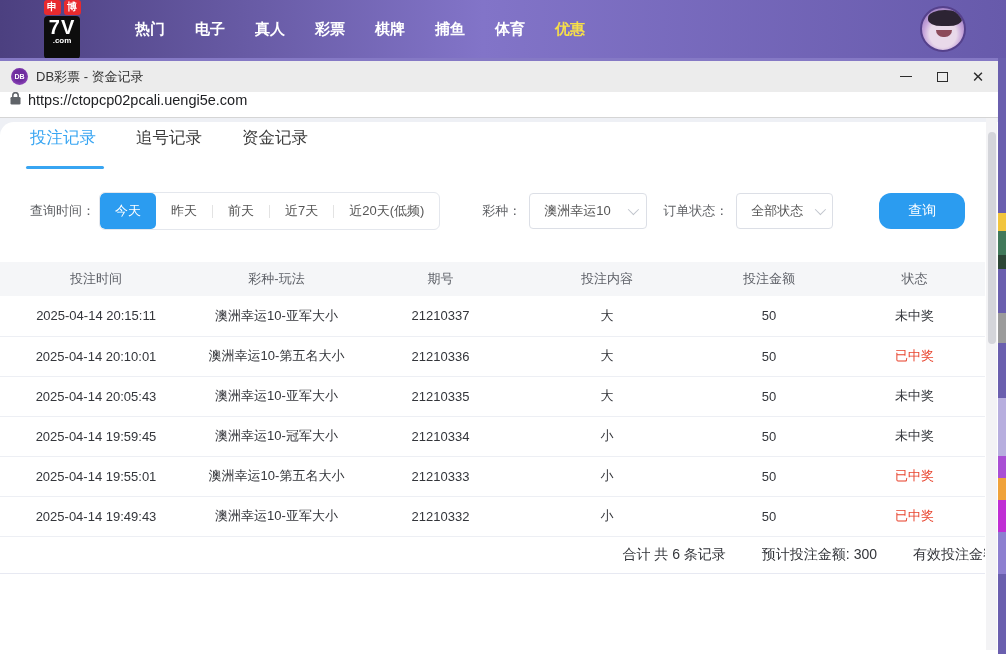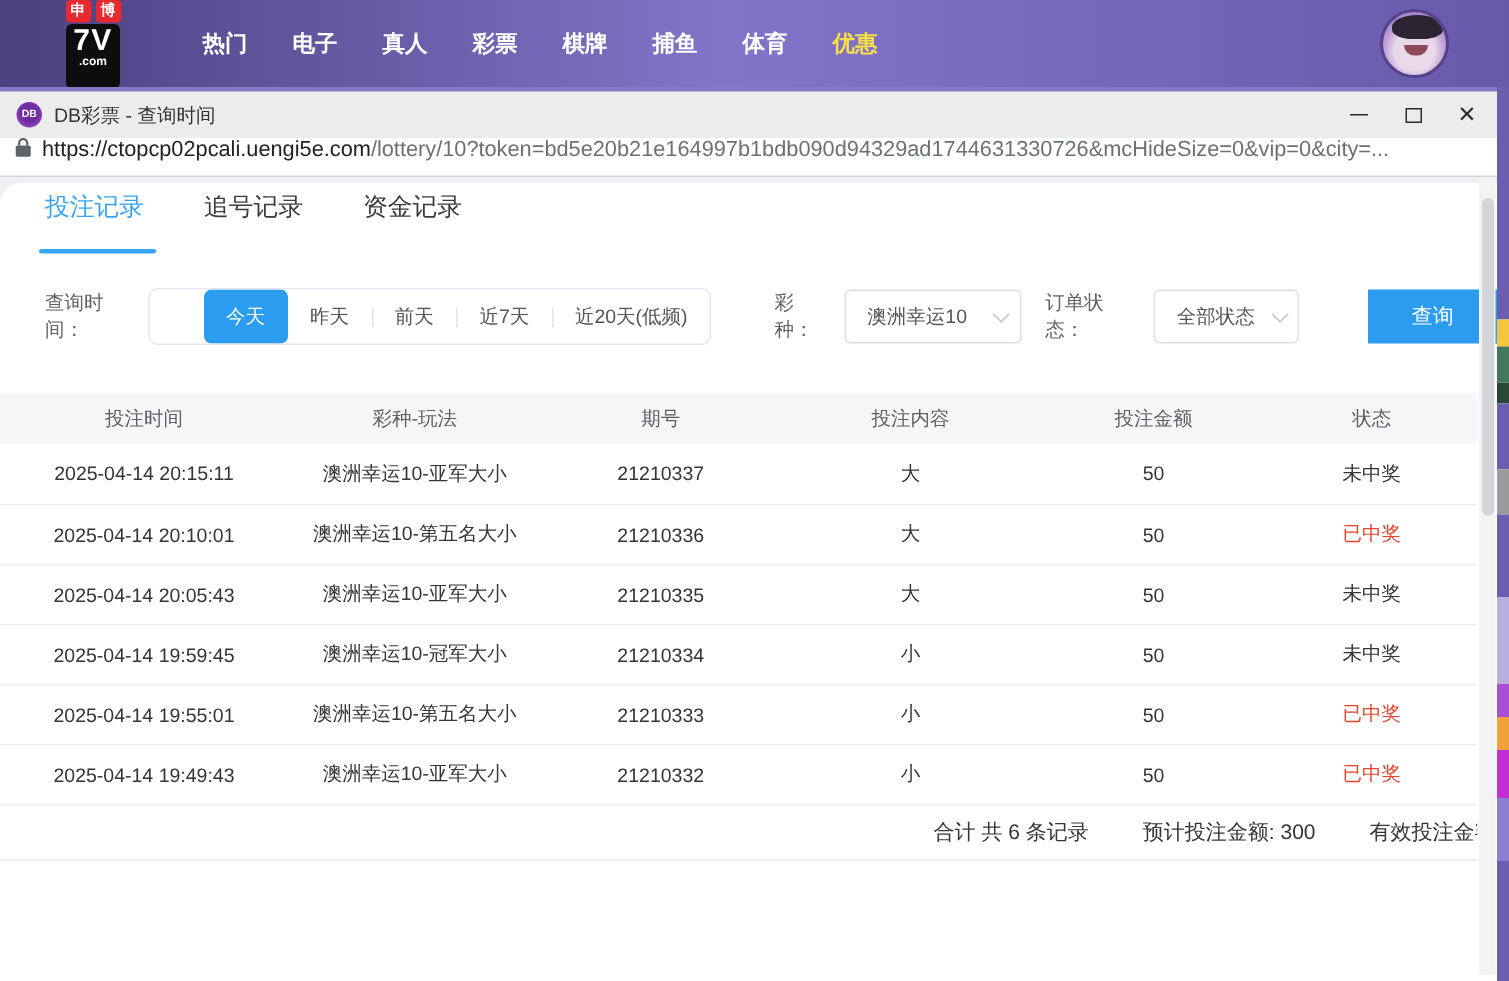--- a/index.html
+++ b/index.html
@@ -54,34 +54,34 @@
 
   .tabs { position:absolute; left:30px; top:9px; display:flex; }
   .tab { font-size:16.5px; color:#3b3b3b; margin-right:40px; padding-bottom:12px; position:relative; cursor:pointer; }
   .tab.active { color:#38a5f2; }
   .tab.active::after { content:""; position:absolute; left:-4px; right:-8px; bottom:-8px; height:3.5px;
     border-radius:3px; background:#38a5f2; }
 
   .filters { position:absolute; left:30px; top:74px; height:38px; display:flex; align-items:center; }
   .f-label { font-size:13px; color:#606266; }
   .btn-group { display:flex; align-items:center; border:1px solid #e4e7ed; border-radius:6px;
-    overflow:hidden; height:38px; margin-left:4px;padding-left:36px; }
+    overflow:hidden; height:38px; margin-left:4px; }
   .t-opt { font-size:13px; color:#555; padding:0 15px; line-height:36px; cursor:pointer; white-space:nowrap; }
   .t-opt.active { background:#2b9cf0; color:#fff; border-radius:5px; }
   .t-sep { width:1px; height:13px; background:#e3e3e3; }
   .ml40 { margin-left:42px; } .ml34 { margin-left:16px; }
   .select { display:flex; align-items:center; justify-content:space-between; border:1px solid #dcdfe6;
     border-radius:4px; height:36px; padding:0 10px 0 14px; margin-left:8px; cursor:pointer; background:#fff; }
   .select .val { font-size:13px; color:#555; white-space:nowrap; }
   .chev { width:8px; height:8px; border-right:1.6px solid #c0c4cc; border-bottom:1.6px solid #c0c4cc;
     transform:rotate(45deg) translateY(-2px); margin-left:12px; flex:0 0 auto; }
   .sel-lottery { width:118px; }
   .sel-status { width:97px; }
   .query-btn { margin-left:46px; width:86px; height:36px; background:#2b9cf0; color:#fff; font-size:14px;
-    border:none; border-radius:0; cursor:pointer; }
+    border:none; border-radius:12px; cursor:pointer; }
 
   .tablewrap { position:absolute; left:0; top:144px; width:985px; }
   table { border-collapse:collapse; table-layout:fixed; width:985px; }
   col.c0{width:192px;} col.c1{width:169px;} col.c2{width:159px;} col.c3{width:174px;} col.c4{width:150px;} col.c5{width:141px;}
   thead th { height:34px; background:#f5f6f8; font-size:13px; font-weight:normal; color:#5c5f66; text-align:center; }
   tbody td { height:40px; font-size:13px; color:#33353a; text-align:center; border-bottom:1px solid #edeff4;
     white-space:nowrap; overflow:hidden; }
   td.won { color:#e8442e; }
 
   .summary { position:absolute; left:0; top:418px; width:985px; height:38px; border-bottom:1px solid #e7e9f2;
@@ -121,41 +121,40 @@
       <div class="nav-item">体育</div>
       <div class="nav-item hl">优惠</div>
     </div>
   <div class="avatar"></div>
 </div>
 
 <div class="window">
 
   <div class="titlebar">
     <div class="app-icon">DB</div>
-    <span class="win-title">DB彩票 - 查询时间</span>
+    <span class="win-title">DB彩票 - 资金记录</span>
     <div class="win-controls">
       <div class="win-btn">
           <span class="glyph-min"></span>
         </div>
       <div class="win-btn">
           <span class="glyph-max"></span>
         </div>
       <div class="win-btn">
           <span class="glyph-close">✕</span>
         </div>
     </div>
   </div>
 
   <div class="urlbar">
     <svg class="lock-icon" width="11" height="13" viewBox="0 0 11 13">
       <rect x="0.5" y="5" width="10" height="7.5" rx="1.2" fill="#5f6368"></rect>
       <path d="M2.8 5 V3.4 A2.7 2.7 0 0 1 8.2 3.4 V5" fill="none" stroke="#5f6368" stroke-width="1.5"></path>
     </svg>
     <span class="url-host">https://ctopcp02pcali.uengi5e.com</span>
-      <span class="url-rest">/lottery/10?token=bd5e20b21e164997b1bdb090d94329ad1744631330726&amp;mcHideSize=0&amp;vip=0&amp;city=...</span>
   </div>
 
   <div class="content">
     <div class="card"></div>
 
     <div class="tabs">
         <div class="tab active">投注记录</div>
         <div class="tab">追号记录</div>
         <div class="tab">资金记录</div>
       </div>

